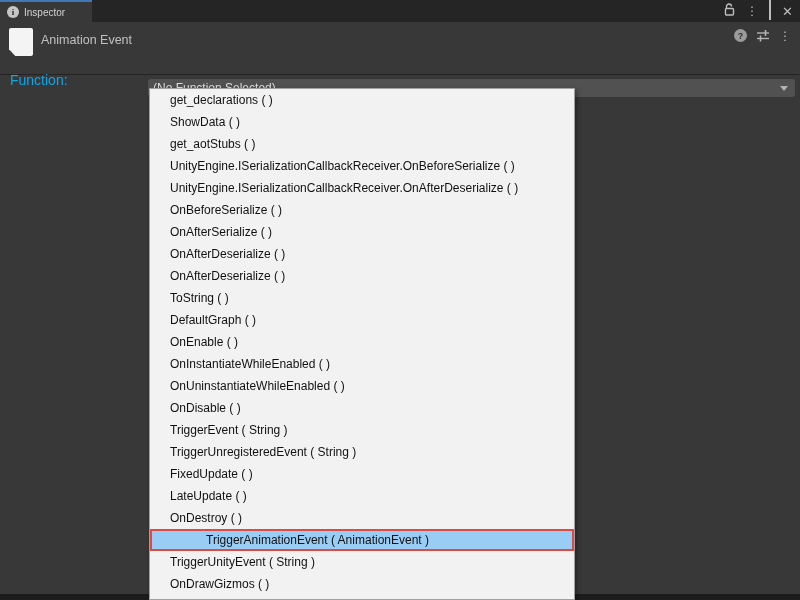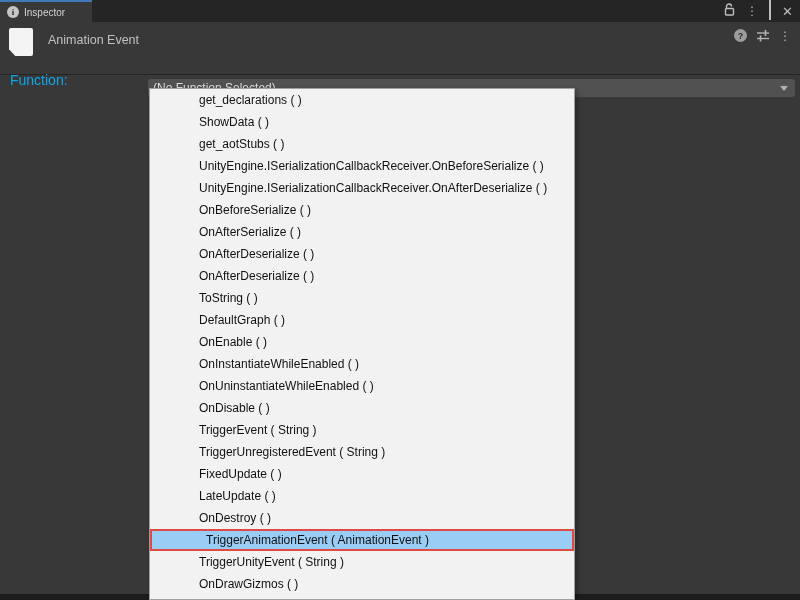--- a/index.html
+++ b/index.html
@@ -17,21 +17,21 @@
   .tab-label { font-size:10px; color:#d2d2d2; }
   .win-icons { position:absolute; right:7px; top:0; height:22px; display:flex; align-items:center; gap:11px; }
   .win-icons .glyph { color:#bdbdbd; font-size:13px; line-height:1; }
   .kebab { color:#bdbdbd; font-size:12px; line-height:1; letter-spacing:0; }
   .maximize-box { width:11px; height:10px; border:1px solid #bdbdbd; border-top:3px solid #bdbdbd; }
 
   
   .header { position:absolute; top:22px; left:0; width:800px; height:52px; background:#383838; }
   .doc-icon { position:absolute; left:9px; top:6px; width:24px; height:28px; background:#f4f4f4;
               border-radius:2px; clip-path:polygon(0 0, 100% 0, 100% 100%, 26% 100%, 0 76%); }
-  .header-title { position:absolute; left:48px; top:11px; font-size:12.5px; color:#c0c0c0; }
+  .header-title { position:absolute; left:41px; top:11px; font-size:12.5px; color:#c0c0c0; }
   .header-icons { position:absolute; right:9px; top:7px; display:flex; align-items:center; gap:9px; }
   .help-circle { width:13px; height:13px; border-radius:50%; background:#9c9c9c; color:#2e2e2e;
                  font-size:9px; font-weight:bold; display:flex; align-items:center; justify-content:center; }
   .presets-icon svg { display:block; }
   .sep { position:absolute; top:74px; left:0; width:800px; height:1px; background:#242424; }
 
   
   .func-label { position:absolute; left:10px; top:72px; font-size:14px; color:#0ea5e9; z-index:2; }
   .dropdown { position:absolute; left:148px; top:79px; width:647px; height:18px; background:#515151;
               border-radius:3px; z-index:2; }
@@ -39,21 +39,21 @@
   .dropdown-arrow { position:absolute; right:7px; top:7px; width:0; height:0;
                     border-left:4px solid transparent; border-right:4px solid transparent;
                     border-top:5px solid #b2b2b2; }
 
   
   .bottom-strip { position:absolute; left:0; bottom:0; width:800px; height:6px; background:#1c1c1c; z-index:3; }
 
   
   .popup { position:absolute; left:149px; top:88px; width:426px; height:512px; background:#f2f2f2;
            border:1px solid #a0a0a0; box-shadow:2px 2px 5px rgba(0,0,0,0.35); z-index:5; overflow:hidden; }
-  .menu-item { height:22px; line-height:22px; padding-left:49px; font-size:12px; color:#111;
+  .menu-item { height:22px; line-height:22px; padding-left:20px; font-size:12px; color:#111;
                white-space:nowrap; }
   .menu-item.highlight { line-height:18px; padding-left:54px; }
 </style>
 </head>
 <body>
 
 <div class="titlebar">
   <div class="tab">
     <div class="tab-indicator" style="background: rgb(64, 121, 184);"></div>
     <div class="tab-content">

